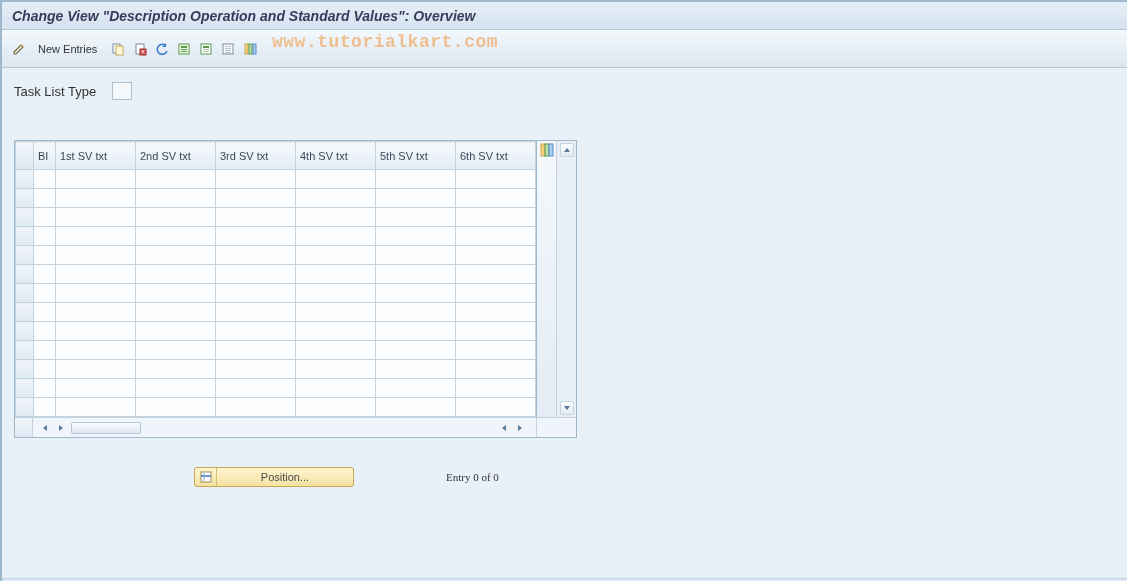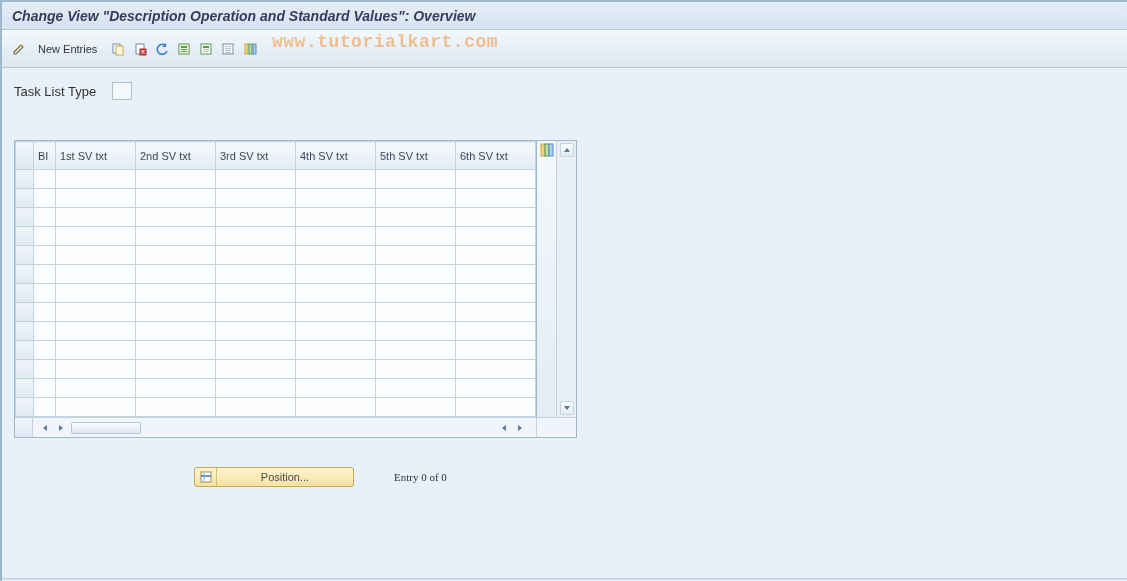--- a/index.html
+++ b/index.html
@@ -173,21 +173,21 @@
   .hscroll-right-group { display:flex; align-items:center; gap:4px; margin-right:4px; }
   .hscroll-row .endcap {
     width: 40px; height:100%;
     border-left:1px solid #c3d3e0;
   }
 
   .footer-row {
     margin-top: 28px;
     display: flex;
     align-items: center;
-    gap: 40px;
+    gap: 92px;
     padding-left: 180px;
   }
   .position-btn {
     display:inline-flex; align-items:center;
     border: 1px solid #c8a952;
     background: linear-gradient(#fff4d1, #f4e2a2);
     border-radius: 3px;
     height: 20px;
     width: 160px;
     cursor: pointer;

